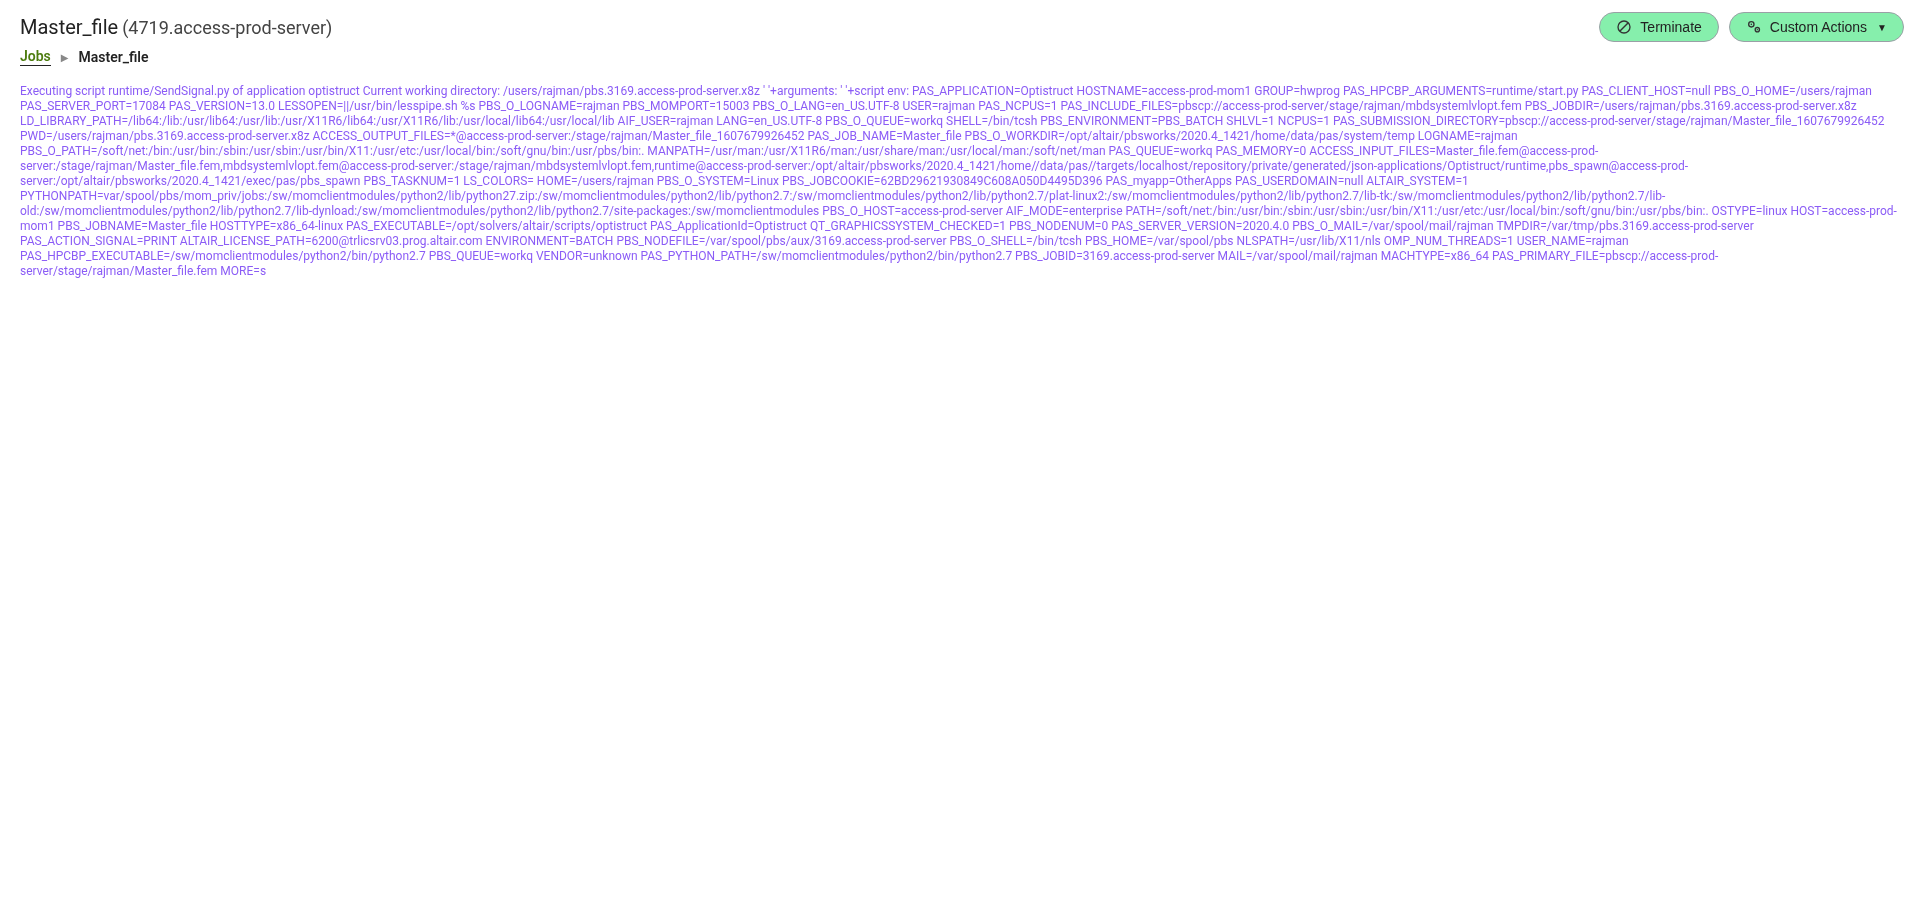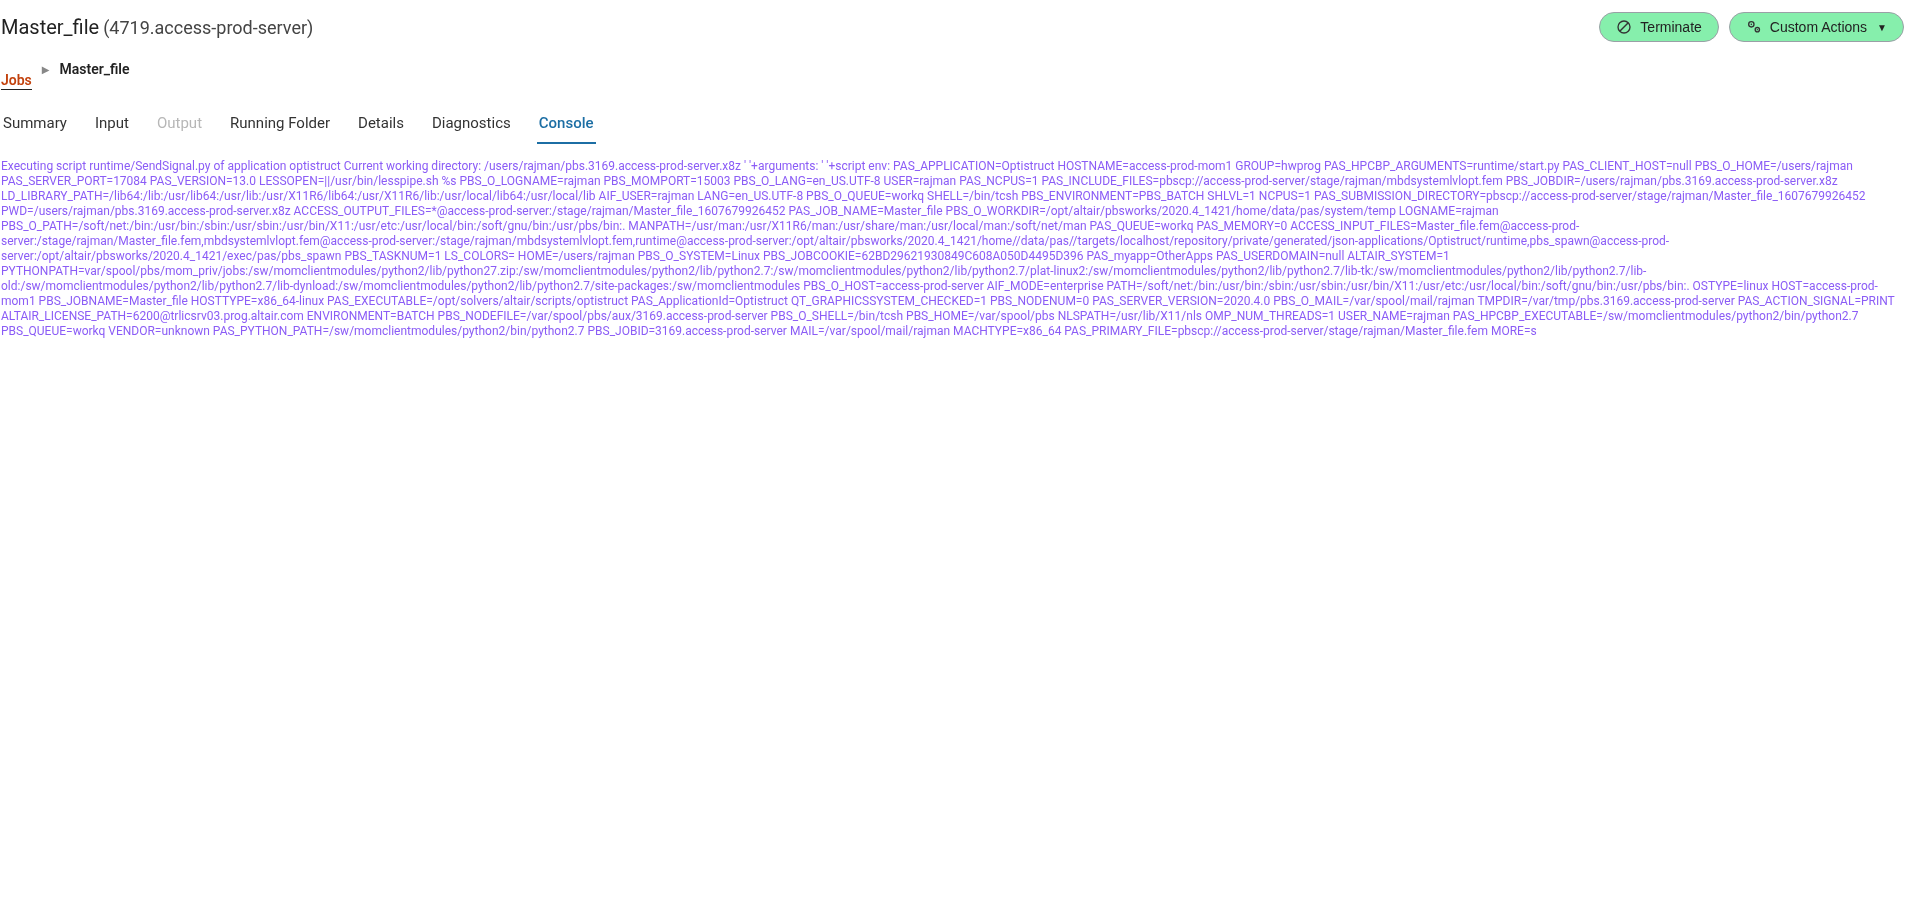--- a/index.html
+++ b/index.html
@@ -3,21 +3,21 @@
 <meta charset="utf-8">
 <style>
   * { box-sizing: border-box; margin: 0; padding: 0; }
   body {
     font-family: -apple-system, BlinkMacSystemFont, "Segoe UI", Roboto, Arial, sans-serif;
     background: #fff;
     color: #222;
     font-size: 14px;
   }
   .page {
-    padding: 12px 16px 0 1px;
+    padding: 12px 16px 0 20px;
   }
   .header-row {
     display: flex;
     align-items: center;
     justify-content: space-between;
     margin-bottom: 6px;
   }
   .title-block {
     display: flex;
     align-items: baseline;
@@ -53,26 +53,25 @@
   .btn .ico { width: 16px; height: 16px; display:inline-flex; align-items:center; justify-content:center; }
   .chev { font-size: 10px; margin-left:2px; }
   .breadcrumb {
     display: flex;
     align-items: center;
     gap: 10px;
     font-size: 14px;
     margin-bottom: 18px;
   }
   .breadcrumb a {
-    color: #c2410c;
+    color: #4d7c0f;
     text-decoration: none;
     border-bottom: 1px solid #222;
     padding-bottom: 1px;
     font-weight: 600;
-    margin-top: 24px;
   }
   .crumb-sep { color: #888; font-size: 10px; }
   .crumb-current { color: #222; font-weight: 600; }
   .tabs {
     display: flex;
     gap: 24px;
     border-bottom: 1px solid transparent;
     margin-bottom: 14px;
   }
   .tab {
@@ -132,25 +131,16 @@
       </button>
     </div>
   </div>
 
   <div class="breadcrumb">
     <a href="#">Jobs</a>
     <span class="crumb-sep">▶</span>
     <span class="crumb-current">Master_file</span>
   </div>
 
-  <div class="tabs">
-    <div class="tab">Summary</div>
-    <div class="tab">Input</div>
-    <div class="tab disabled">Output</div>
-    <div class="tab">Running Folder</div>
-    <div class="tab">Details</div>
-    <div class="tab">Diagnostics</div>
-    <div class="tab active">Console</div>
-  </div>
 
   <div class="console-text">Executing script runtime/SendSignal.py of application optistruct Current working directory: /users/rajman/pbs.3169.access-prod-server.x8z ' '+arguments: ' '+script env: PAS_APPLICATION=Optistruct HOSTNAME=access-prod-mom1 GROUP=hwprog PAS_HPCBP_ARGUMENTS=runtime/start.py PAS_CLIENT_HOST=null PBS_O_HOME=/users/rajman PAS_SERVER_PORT=17084 PAS_VERSION=13.0 LESSOPEN=||/usr/bin/lesspipe.sh %s PBS_O_LOGNAME=rajman PBS_MOMPORT=15003 PBS_O_LANG=en_US.UTF-8 USER=rajman PAS_NCPUS=1 PAS_INCLUDE_FILES=pbscp://access-prod-server/stage/rajman/mbdsystemlvlopt.fem PBS_JOBDIR=/users/rajman/pbs.3169.access-prod-server.x8z LD_LIBRARY_PATH=/lib64:/lib:/usr/lib64:/usr/lib:/usr/X11R6/lib64:/usr/X11R6/lib:/usr/local/lib64:/usr/local/lib AIF_USER=rajman LANG=en_US.UTF-8 PBS_O_QUEUE=workq SHELL=/bin/tcsh PBS_ENVIRONMENT=PBS_BATCH SHLVL=1 NCPUS=1 PAS_SUBMISSION_DIRECTORY=pbscp://access-prod-server/stage/rajman/Master_file_1607679926452 PWD=/users/rajman/pbs.3169.access-prod-server.x8z ACCESS_OUTPUT_FILES=*@access-prod-server:/stage/rajman/Master_file_1607679926452 PAS_JOB_NAME=Master_file PBS_O_WORKDIR=/opt/altair/pbsworks/2020.4_1421/home/data/pas/system/temp LOGNAME=rajman PBS_O_PATH=/soft/net:/bin:/usr/bin:/sbin:/usr/sbin:/usr/bin/X11:/usr/etc:/usr/local/bin:/soft/gnu/bin:/usr/pbs/bin:. MANPATH=/usr/man:/usr/X11R6/man:/usr/share/man:/usr/local/man:/soft/net/man PAS_QUEUE=workq PAS_MEMORY=0 ACCESS_INPUT_FILES=Master_file.fem@access-prod-server:/stage/rajman/Master_file.fem,mbdsystemlvlopt.fem@access-prod-server:/stage/rajman/mbdsystemlvlopt.fem,runtime@access-prod-server:/opt/altair/pbsworks/2020.4_1421/home//data/pas//targets/localhost/repository/private/generated/json-applications/Optistruct/runtime,pbs_spawn@access-prod-server:/opt/altair/pbsworks/2020.4_1421/exec/pas/pbs_spawn PBS_TASKNUM=1 LS_COLORS= HOME=/users/rajman PBS_O_SYSTEM=Linux PBS_JOBCOOKIE=62BD29621930849C608A050D4495D396 PAS_myapp=OtherApps PAS_USERDOMAIN=null ALTAIR_SYSTEM=1 PYTHONPATH=var/spool/pbs/mom_priv/jobs:/sw/momclientmodules/python2/lib/python27.zip:/sw/momclientmodules/python2/lib/python2.7:/sw/momclientmodules/python2/lib/python2.7/plat-linux2:/sw/momclientmodules/python2/lib/python2.7/lib-tk:/sw/momclientmodules/python2/lib/python2.7/lib-old:/sw/momclientmodules/python2/lib/python2.7/lib-dynload:/sw/momclientmodules/python2/lib/python2.7/site-packages:/sw/momclientmodules PBS_O_HOST=access-prod-server AIF_MODE=enterprise PATH=/soft/net:/bin:/usr/bin:/sbin:/usr/sbin:/usr/bin/X11:/usr/etc:/usr/local/bin:/soft/gnu/bin:/usr/pbs/bin:. OSTYPE=linux HOST=access-prod-mom1 PBS_JOBNAME=Master_file HOSTTYPE=x86_64-linux PAS_EXECUTABLE=/opt/solvers/altair/scripts/optistruct PAS_ApplicationId=Optistruct QT_GRAPHICSSYSTEM_CHECKED=1 PBS_NODENUM=0 PAS_SERVER_VERSION=2020.4.0 PBS_O_MAIL=/var/spool/mail/rajman TMPDIR=/var/tmp/pbs.3169.access-prod-server PAS_ACTION_SIGNAL=PRINT ALTAIR_LICENSE_PATH=6200@trlicsrv03.prog.altair.com ENVIRONMENT=BATCH PBS_NODEFILE=/var/spool/pbs/aux/3169.access-prod-server PBS_O_SHELL=/bin/tcsh PBS_HOME=/var/spool/pbs NLSPATH=/usr/lib/X11/nls OMP_NUM_THREADS=1 USER_NAME=rajman PAS_HPCBP_EXECUTABLE=/sw/momclientmodules/python2/bin/python2.7 PBS_QUEUE=workq VENDOR=unknown PAS_PYTHON_PATH=/sw/momclientmodules/python2/bin/python2.7 PBS_JOBID=3169.access-prod-server MAIL=/var/spool/mail/rajman MACHTYPE=x86_64 PAS_PRIMARY_FILE=pbscp://access-prod-server/stage/rajman/Master_file.fem MORE=s</div>
 
 </div>
 
 </body></html>

